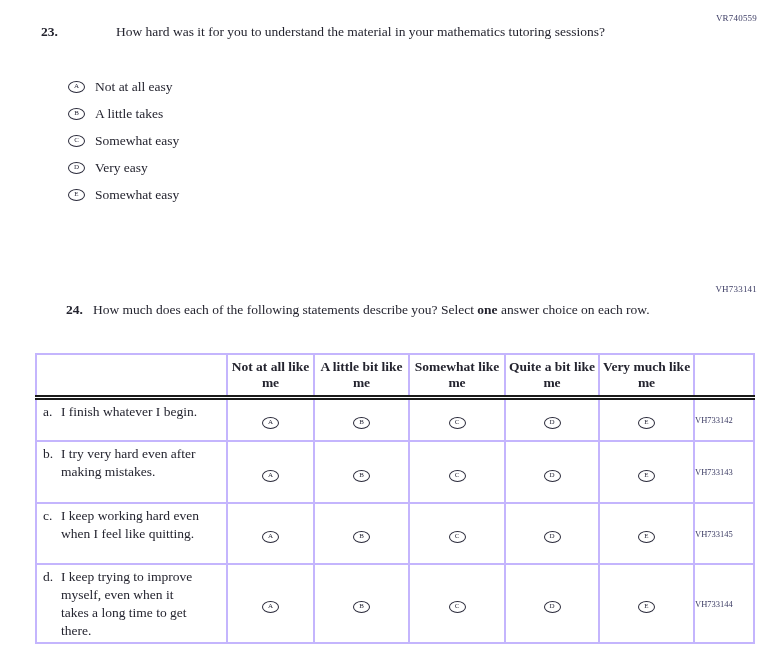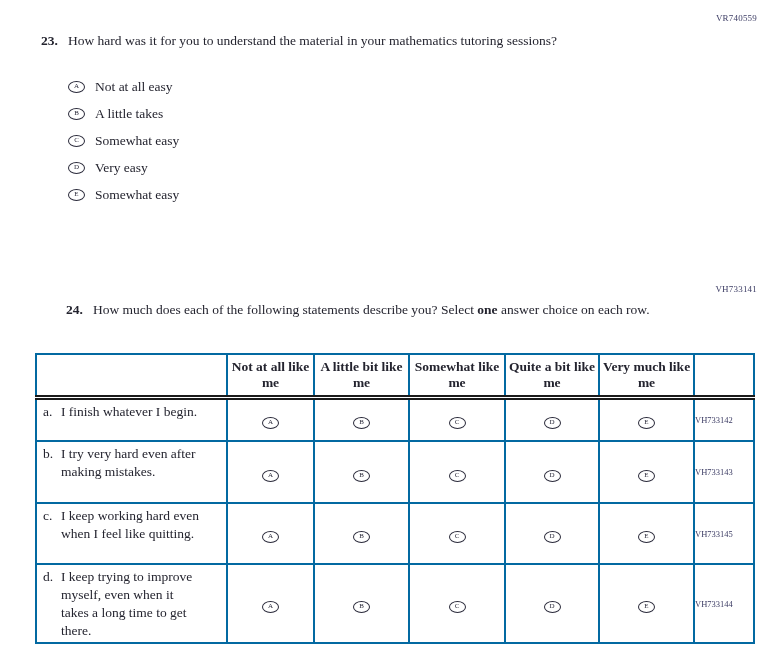--- a/index.html
+++ b/index.html
@@ -20,21 +20,21 @@
     text-align: right;
   }
   .code-top { top: 13px; }
   .code-q24 { top: 284px; margin-left: 9px; }
 
   .question {
     position: absolute;
     left: 41px;
     display: flex;
   }
-  .q23 { top: 31px; }
+  .q23 { top: 22px; gap: 48px; }
   .q24 { top: 300px; margin-left: 25px; }
   .q-num {
     font-weight: bold;
     font-size: 13.5px;
     width: 27px;
     flex: 0 0 27px;
     line-height: 19px;
   }
   .q-text {
     font-size: 13.5px;
@@ -75,21 +75,21 @@
 
   table.matrix {
     position: absolute;
     left: 35px;
     top: 353px;
     border-collapse: collapse;
     table-layout: fixed;
     width: 718px;
   }
   .matrix th, .matrix td {
-    border: 2px solid #0369a1;
+    border: 2px solid #c4b5fd;
     padding: 0;
   }
   .matrix thead th {
     border-bottom: 5px double #1a1a1a;
     font-size: 13.5px;
     font-weight: bold;
     line-height: 16px;
     text-align: center;
     vertical-align: middle;
     height: 43px;

